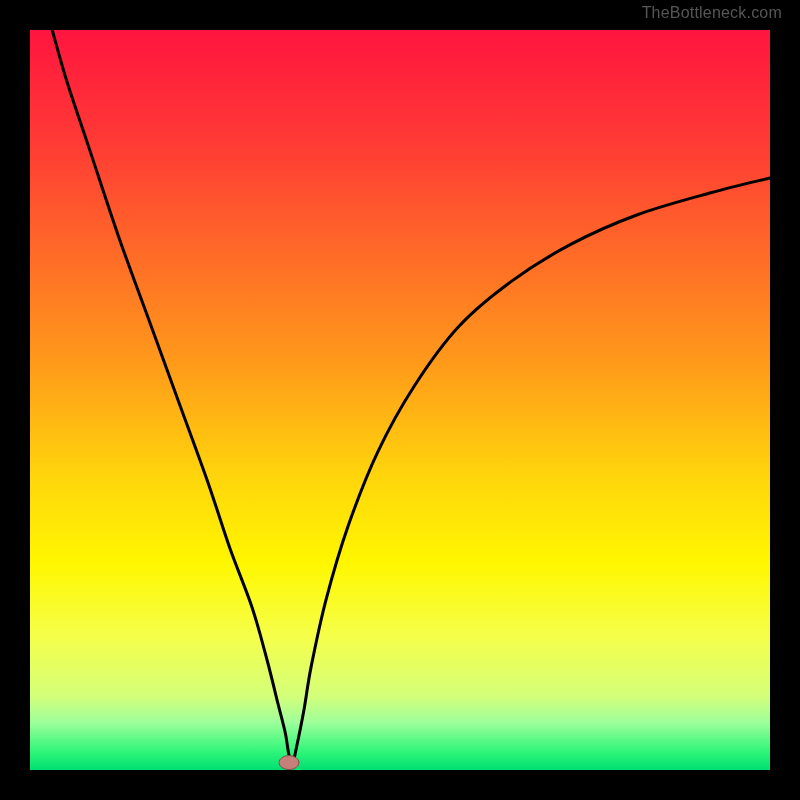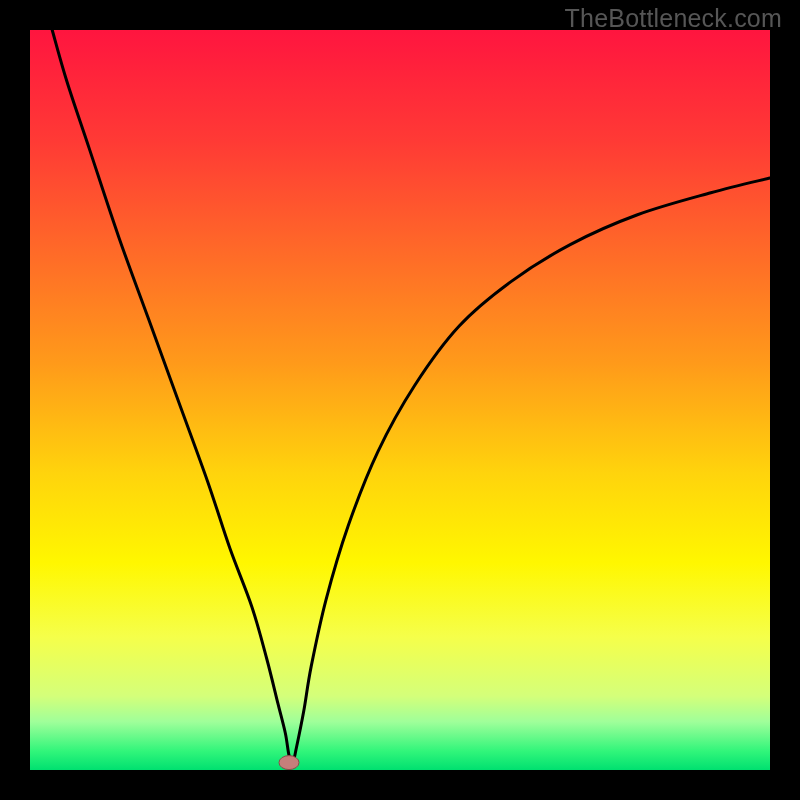--- a/index.html
+++ b/index.html
@@ -14,21 +14,21 @@
     position: relative;
     width: 800px;
     height: 800px;
     background: #000;
   }
   .watermark {
     position: absolute;
     top: 4px;
     right: 18px;
     font-family: Arial, Helvetica, sans-serif;
-    font-size: 25px;
+    font-size: 16px;
     font-weight: 500;
     color: #565656;
     letter-spacing: 0.2px;
     z-index: 5;
   }
   svg.chart {
     position: absolute;
     left: 0;
     top: 0;
     width: 800px;

